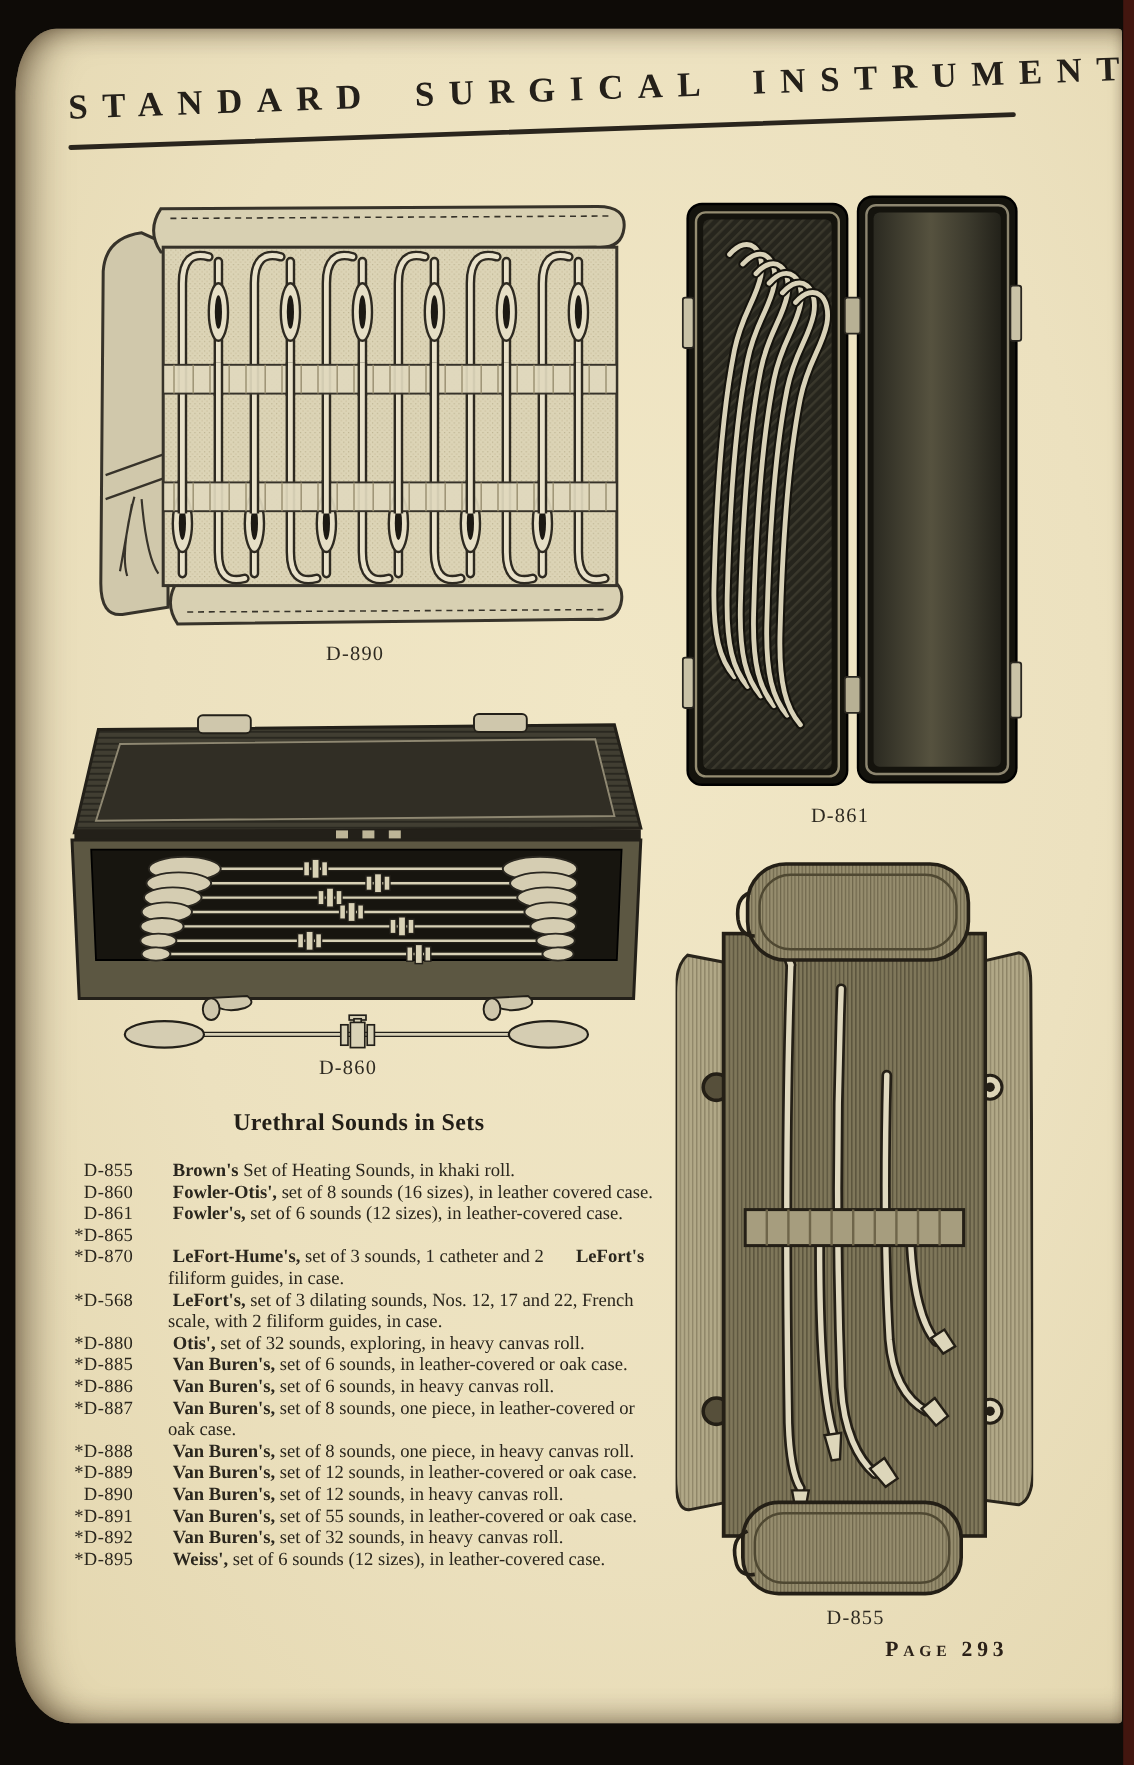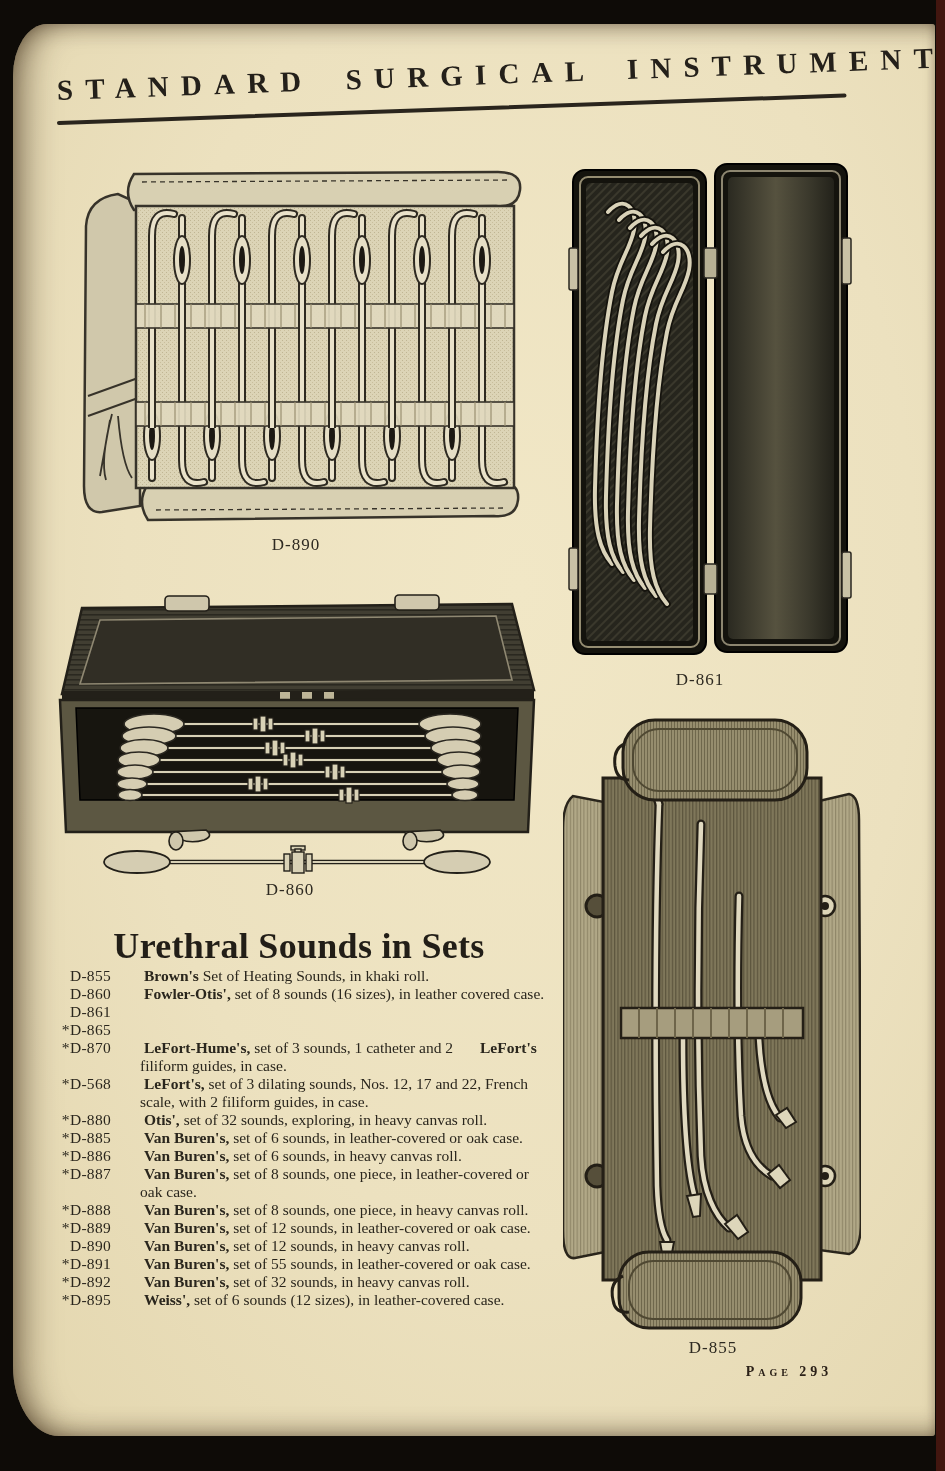--- a/index.html
+++ b/index.html
@@ -18,28 +18,28 @@
         font-weight:bold;font-size:29px;letter-spacing:.42em;word-spacing:.45em;
         transform:rotate(-2.1deg);transform-origin:left center;white-space:nowrap;color:#24201a;}
   .masthead-rule{left:57px;top:121px;width:790px;height:4px;background:#2a251d;
         border-radius:3px;transform:rotate(-2deg);transform-origin:left center;}
   .fig-caption{font-size:17px;letter-spacing:1px;text-align:center;color:#2e2a21;}
   .cap-d890{left:200px;top:535px;width:192px;}
   .cap-d861{left:610px;top:670px;width:180px;}
   .cap-d860{left:200px;top:880px;width:180px;}
   .cap-d855{left:620px;top:1338px;width:186px;}
   .section-title{left:55px;top:925px;width:488px;text-align:center;
-        font-weight:bold;font-size:36px;letter-spacing:.3px;color:#221e17;}
+        font-weight:bold;font-size:20px;letter-spacing:.3px;color:#221e17;}
   .catalog{left:55px;top:967px;width:492px;font-size:15.5px;line-height:18px;color:#2a261d;}
   .row{display:flex;}
   .num{flex:0 0 56px;text-align:right;white-space:nowrap;letter-spacing:.3px;}
   .desc{margin-left:10px;width:426px;padding-left:19px;text-indent:-19px;}
   .desc .b{font-weight:bold;margin-left:23px;}
   .pagenum{left:706px;top:1364px;width:166px;text-align:center;font-weight:bold;
-        font-size:14px;letter-spacing:4px;font-variant:small-caps;color:#2b2118;}
+        font-size:18px;letter-spacing:4px;font-variant:small-caps;color:#2b2118;}
   svg{display:block;}
 </style>
 </head>
 <body>
 
 <div class="scan">
   <div class="page"></div>
   <div class="spine-right"></div>
 
   <div class="abs masthead">STANDARD SURGICAL INSTRUMENTS</div>
@@ -300,20 +300,21 @@
     <span class="desc"><span class="b">Brown's</span><span> Set of Heating Sounds, in khaki roll.</span></span>
   </div>
 
   <div class="row">
     <span class="num">D-860</span>
     <span class="desc"><span class="b">Fowler-Otis',</span><span> set of 8 sounds (16 sizes), in leather covered case.</span></span>
   </div>
 
   <div class="row">
     <span class="num">D-861</span>
+    <span class="desc"><span class="b">Fowler's,</span><span> set of 6 sounds (12 sizes), in leather-covered case.</span></span>
   </div>
 
   <div class="row">
     <span class="num">*D-865</span>
   </div>
 
   <div class="row">
     <span class="num">*D-870</span>
     <span class="desc"><span class="b">LeFort-Hume's,</span><span> set of 3 sounds, 1 catheter and 2 </span><span class="b">LeFort's</span><span> filiform guides, in case.</span></span>
   </div>

